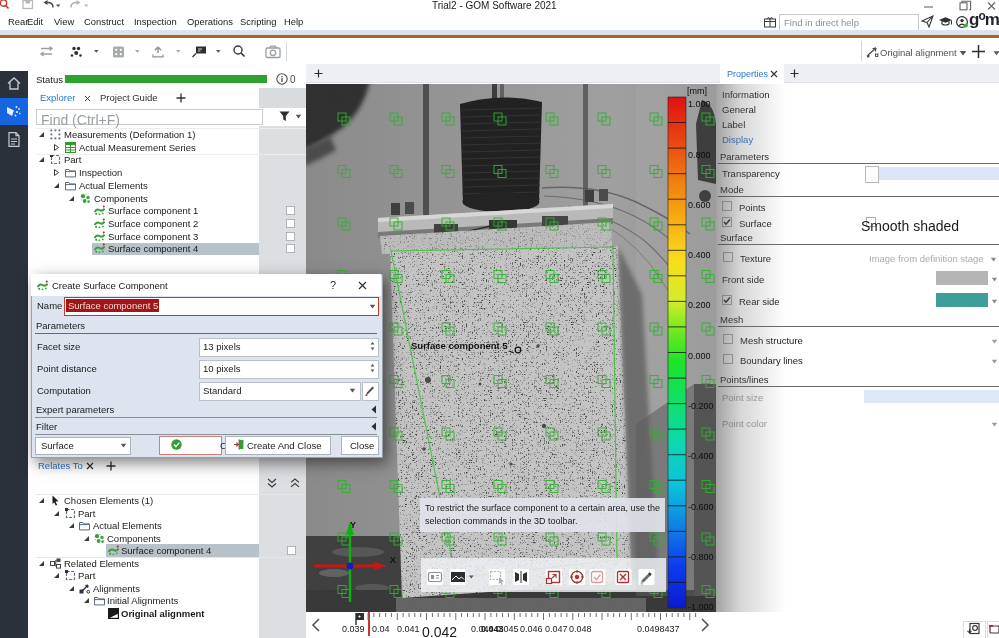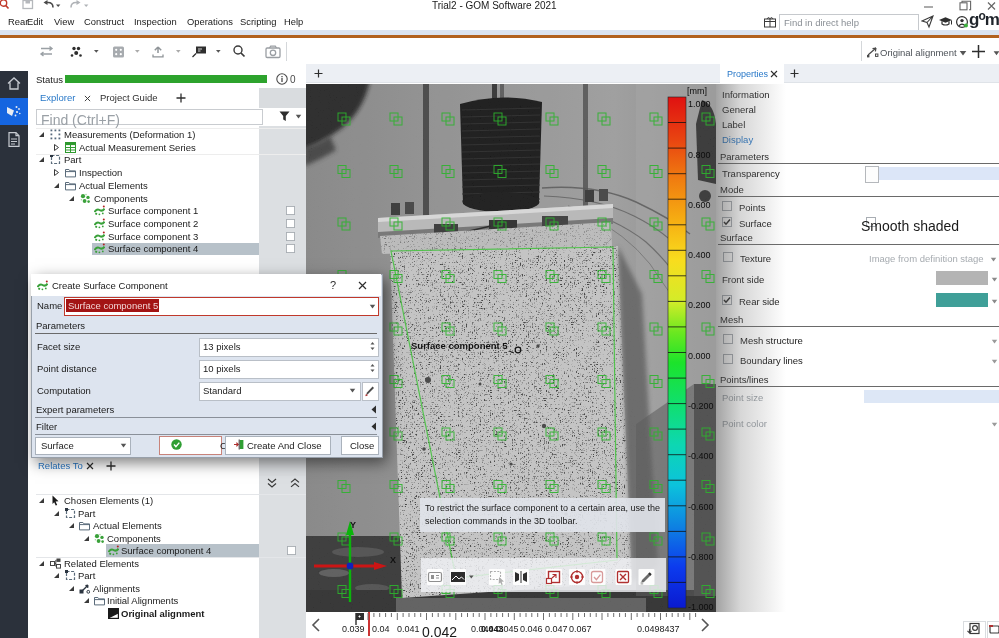--- a/index.html
+++ b/index.html
@@ -734,21 +734,21 @@
     </svg>
 <div style="position:absolute;left:342px;top:625px;font-size:9px;color:#1a1a1a;font-weight:normal;white-space:nowrap;line-height:1;">0.039</div>
 <div style="position:absolute;left:372px;top:625px;font-size:9px;color:#1a1a1a;font-weight:normal;white-space:nowrap;line-height:1;">0.04</div>
 <div style="position:absolute;left:397px;top:625px;font-size:9px;color:#1a1a1a;font-weight:normal;white-space:nowrap;line-height:1;">0.041</div>
 <div style="position:absolute;left:422px;top:625px;font-size:14px;color:#1a1a1a;font-weight:normal;white-space:nowrap;line-height:1;">0.042</div>
 <div style="position:absolute;left:447px;top:625px;font-size:9px;color:#1a1a1a;font-weight:bold;white-space:nowrap;line-height:1;padding-left:34px;">0.043</div>
 <div style="position:absolute;left:471px;top:625px;font-size:9px;color:#1a1a1a;font-weight:normal;white-space:nowrap;line-height:1;">0.044</div>
 <div style="position:absolute;left:496px;top:625px;font-size:9px;color:#1a1a1a;font-weight:normal;white-space:nowrap;line-height:1;">0.045</div>
 <div style="position:absolute;left:520px;top:625px;font-size:9px;color:#1a1a1a;font-weight:normal;white-space:nowrap;line-height:1;">0.046</div>
 <div style="position:absolute;left:545px;top:625px;font-size:9px;color:#1a1a1a;font-weight:normal;white-space:nowrap;line-height:1;">0.047</div>
-<div style="position:absolute;left:569px;top:625px;font-size:9px;color:#1a1a1a;font-weight:normal;white-space:nowrap;line-height:1;">0.067</div>
+<div style="position:absolute;left:569px;top:625px;font-size:9px;color:#1a1a1a;font-weight:normal;white-space:nowrap;line-height:1;">0.048</div>
 <div style="position:absolute;left:637px;top:625px;font-size:9px;color:#1a1a1a;font-weight:normal;white-space:nowrap;line-height:1;">0.0498437</div>
 <div style="position:absolute;left:716px;top:84px;width:283px;height:554px;background:#fff;"></div>
 <div style="position:absolute;left:722px;top:90px;font-size:9.5px;color:#1a1a1a;font-weight:normal;white-space:nowrap;line-height:1;">Information</div>
 <div style="position:absolute;left:722px;top:105px;font-size:9.5px;color:#1a1a1a;font-weight:normal;white-space:nowrap;line-height:1;">General</div>
 <div style="position:absolute;left:722px;top:120px;font-size:9.5px;color:#1a1a1a;font-weight:normal;white-space:nowrap;line-height:1;">Label</div>
 <div style="position:absolute;left:722px;top:135px;font-size:9.5px;color:#2878c8;font-weight:normal;white-space:nowrap;line-height:1;">Display</div>
 <div style="position:absolute;left:720px;top:152px;font-size:9.5px;color:#1a1a1a;font-weight:normal;white-space:nowrap;line-height:1;">Parameters</div>
 <div style="position:absolute;left:718px;top:163px;width:281px;height:1px;background:#6a6a6a;"></div>
 <div style="position:absolute;left:722px;top:169px;font-size:9.5px;color:#1a1a1a;font-weight:normal;white-space:nowrap;line-height:1;">Transparency</div>
 <div style="position:absolute;left:877px;top:167px;width:122px;height:13px;background:#dce6f8;"></div>

